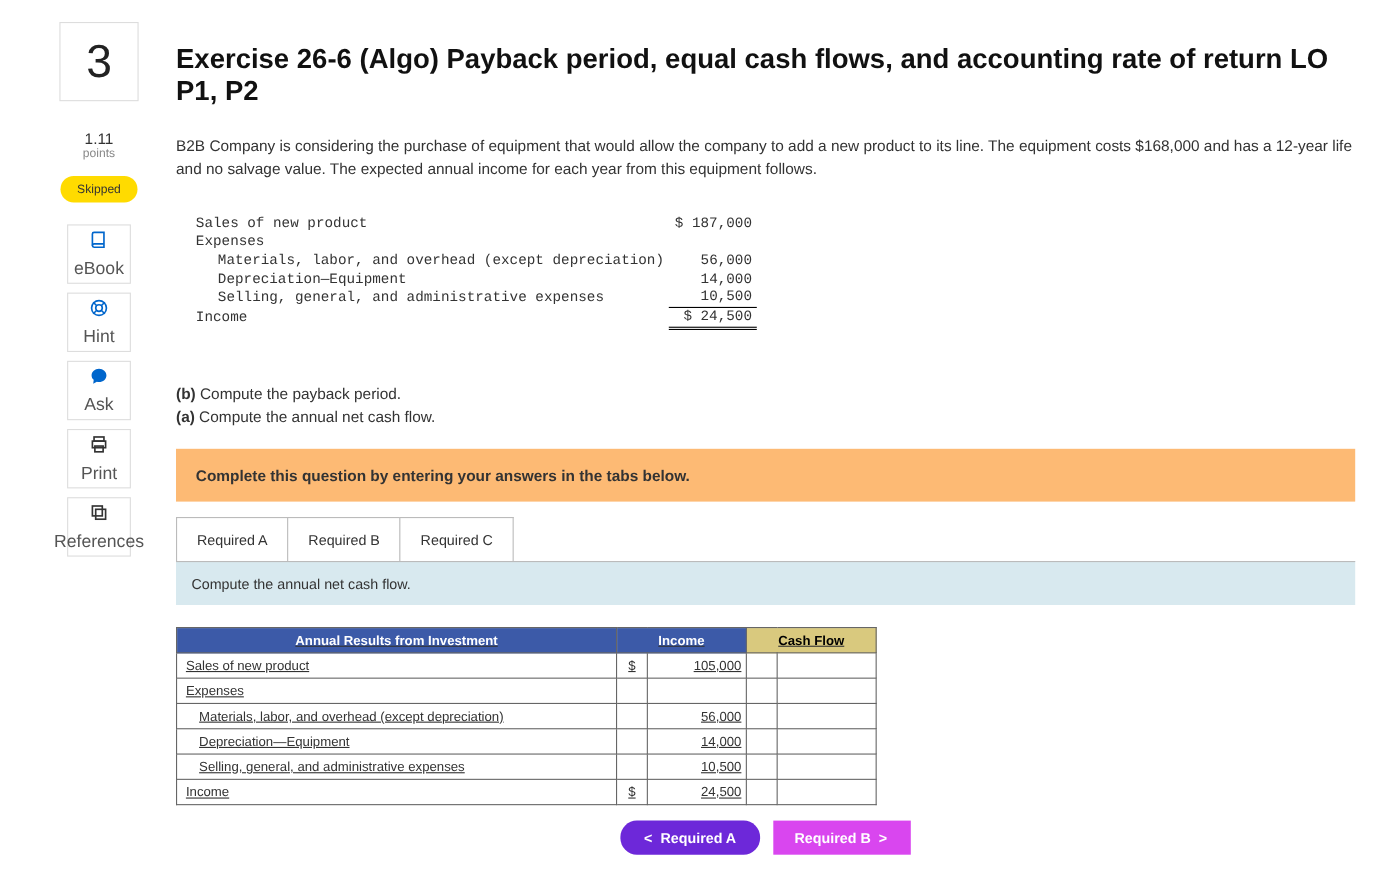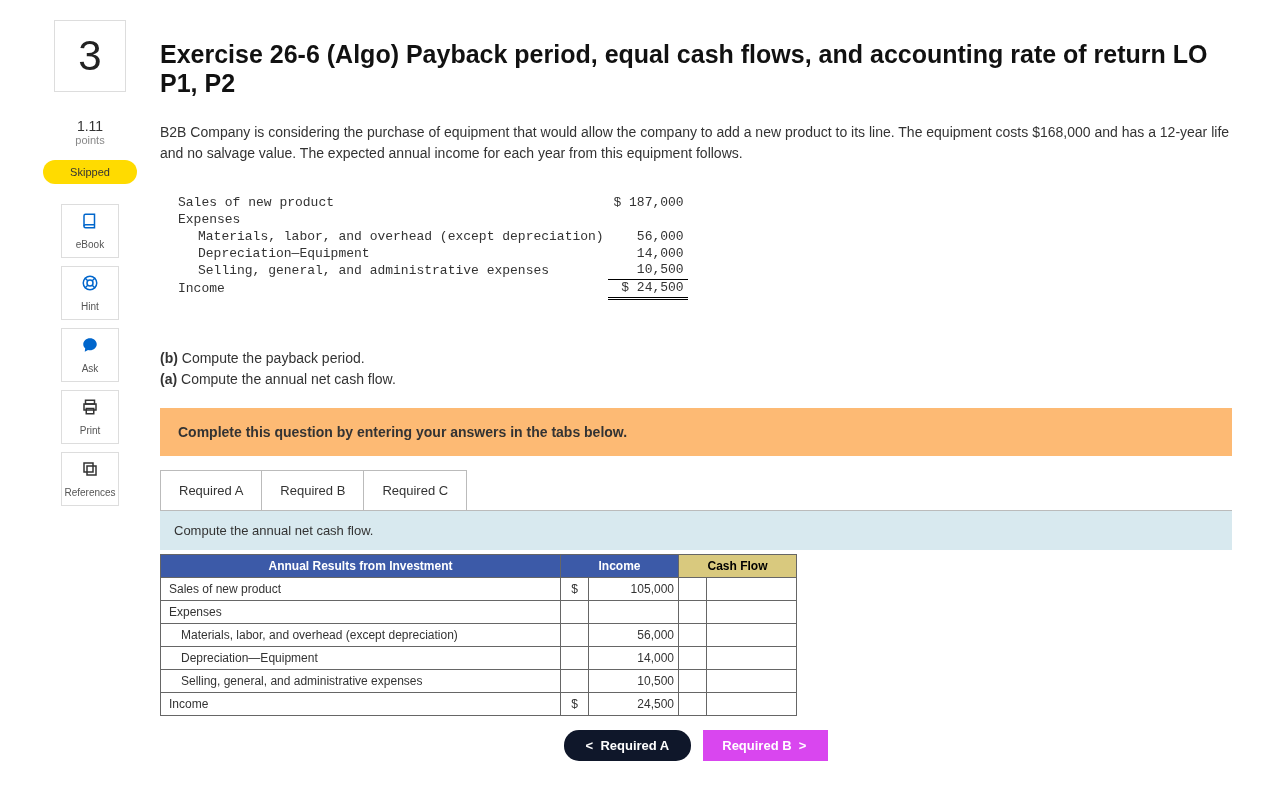--- a/index.html
+++ b/index.html
@@ -44,34 +44,34 @@
     font-size: 11px;
     color: #888;
   }
   .skipped-badge {
     background: #ffdb00;
     color: #333;
     font-size: 11px;
     padding: 6px 14px;
     border-radius: 14px;
     display: block;
-    width: 94px;
+    width: 70px;
     text-align: center;
     margin: 0 auto 20px auto;
   }
   .tool-btn {
     width: 58px;
     height: 54px;
     border: 1px solid #ddd;
     display: flex;
     flex-direction: column;
     align-items: center;
     justify-content: center;
     margin: 0 auto 8px auto;
-    font-size: 10px;
+    font-size: 16px;
     color: #555;
     cursor: pointer;
     background: #fff;
   }
   .tool-btn .icon {
     font-size: 18px;
     margin-bottom: 4px;
     color: #0066cc;
   }
   .tool-btn .icon.dark { color:#333; }
@@ -133,22 +133,23 @@
   }
   .tab-desc {
     background: #d8e9ef;
     padding: 12px 14px;
     font-size: 13px;
     margin-top: 0;
     border-top:1px solid #bbb;
   }
   .answer-table {
     border-collapse: collapse;
-    margin-top: 4px;
+    margin-top: 20px;
     font-size: 12px;
+    text-decoration: underline;
   }
   .answer-table th, .answer-table td {
     border: 1px solid #666;
     padding: 4px 8px;
     height: 22px;
   }
   .answer-table th {
     background: #3c5aa8;
     color: #fff;
     font-weight: bold;
@@ -167,21 +168,21 @@
     margin-top: 14px;
   }
   .nav-btn {
     padding: 8px 22px;
     font-size: 13px;
     font-weight: bold;
     color: #fff;
     border: none;
     cursor: pointer;
   }
-  .nav-btn.prev { background:#0f172a;border-radius:15px; }
+  .nav-btn.prev { background:#6d28d9;border-radius:15px; }
   .nav-btn.next { background:#d946ef;padding-left:19px; }
 </style>
 </head>
 <body>
 
 <div class="page">
 
   <div class="sidebar">
     <div class="qnum-box">3</div>
     <div class="points">

